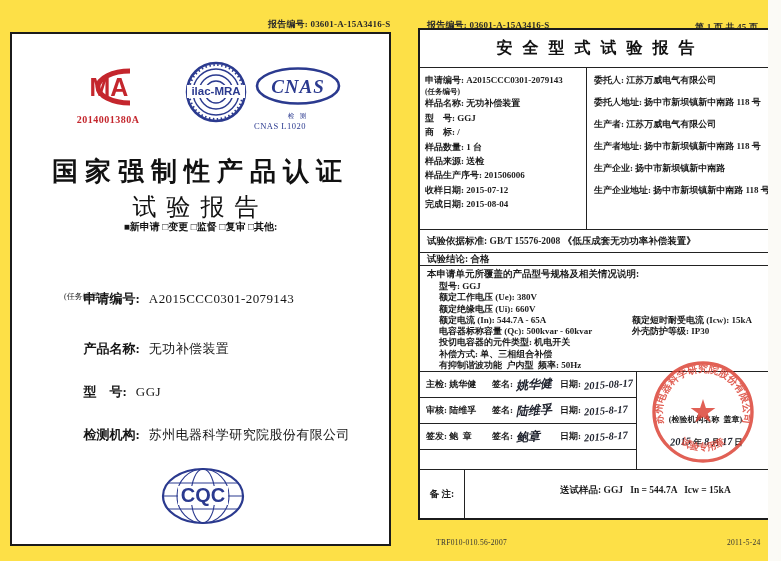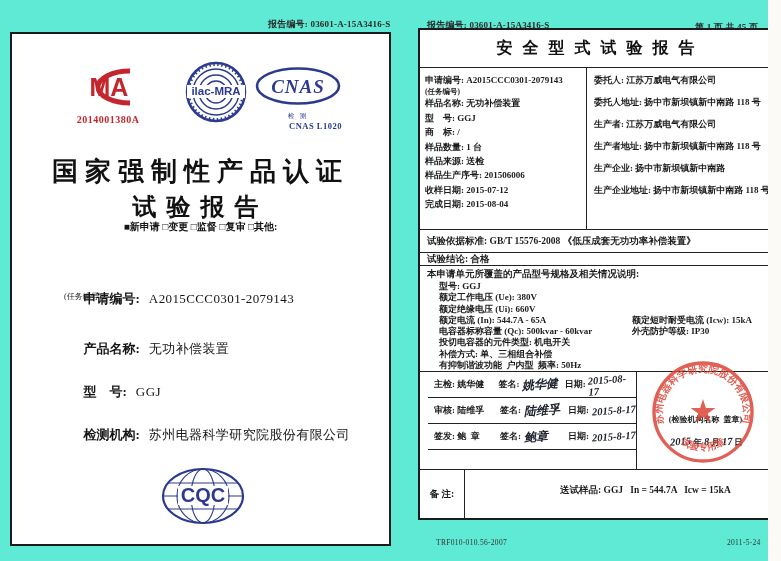--- a/index.html
+++ b/index.html
@@ -1,29 +1,29 @@
 <!DOCTYPE html>
 <html><head>
 <meta charset="utf-8">
 <style>
   * { margin:0; padding:0; box-sizing:border-box; }
   html,body { width:781px; height:561px; }
   body { background:#fbfaf6; font-family:"Liberation Serif","DejaVu Serif",serif; color:#1c1c1c; }
-  .root { position:relative; width:768px; height:561px; overflow:hidden; background:#5eead4; }
+  .root { position:relative; width:768px; height:561px; overflow:hidden; background:#fde047; }
   .abs { position:absolute; }
   .pre { white-space:pre-wrap; }
   .hdr { font-size:9px; font-weight:bold; color:#2a2a2a; letter-spacing:.2px; }
 
   
   .page-left { left:10px; top:32px; width:381px; height:514px; background:#fff; border:2px solid #1b1b1b; }
   .logo-num { color:#c4262d; font-weight:bold; font-size:10px; letter-spacing:.5px; text-align:center; }
   .cnas-sub { color:#2b3a8f; font-size:6.5px; text-align:center; letter-spacing:2px; }
-  .cnas-code { color:#2b3a8f; font-size:8.5px; font-weight:bold; text-align:right; letter-spacing:.5px; }
+  .cnas-code { color:#2b3a8f; font-size:8.5px; font-weight:normal; text-align:left; letter-spacing:.5px; }
   .title-main { width:100%; text-align:center; font-size:26px; letter-spacing:7px; font-weight:600; color:#111; }
-  .title-sub  { width:100%; text-align:center; font-size:24px; letter-spacing:10px; font-weight:700; color:#111; }
+  .title-sub  { width:100%; text-align:center; font-size:24px; letter-spacing:10px; font-weight:400; color:#111; }
   .chkline { width:100%; text-align:center; font-size:10px; font-weight:bold; color:#151515; }
   .field { font-size:13px; color:#151515; }
   .field .lbl { font-weight:600; }
   .field .val { margin-left:9px; letter-spacing:.4px; }
   .fnote { font-size:8px; color:#222; }
 
   
   .page-right { left:418px; top:28px; width:358px; height:492px; background:#fff; border:2px solid #1b1b1b; display:flex; flex-direction:column; }
   .trow { border-bottom:1.5px solid #222; position:relative; }
   .rtitle { height:38px; display:flex; align-items:center; justify-content:center; font-size:16px; font-weight:700; letter-spacing:3px; color:#111; }
@@ -33,21 +33,21 @@
   .info-line { font-size:9px; line-height:14.4px; font-weight:600; }
   .info-note { font-size:7.5px; line-height:9px; font-weight:600; }
   .infoR-line { font-size:9px; line-height:13px; font-weight:600; margin-bottom:9px; }
   .rstd { height:23px; font-size:9.5px; font-weight:600; padding:5px 0 0 7px; }
   .rcon { height:13px; font-size:9.5px; font-weight:600; padding:0 0 0 7px; line-height:12px; }
   .rcov { height:106px; padding:2px 0 0 7px; }
   .cov-h { font-size:9.5px; font-weight:700; line-height:13px; }
   .cov-line { font-size:9px; font-weight:600; line-height:11.3px; position:relative;padding-left:12px; }
   .cov-line .cov-r { position:absolute; left:205px; top:0; }
   .rsig { height:98px; display:flex; }
-  .sig-left { width:217px; border-right:1.5px solid #222;padding-left:8px; }
+  .sig-left { width:217px; border-right:1.5px solid #222; }
   .sig-row { height:26px; border-bottom:1.2px solid #222; display:flex; align-items:center; font-size:9px; font-weight:600; }
   .sig-row .role { width:72px; padding-left:6px; }
   .sig-row .slbl { width:26px; }
   .sig-row .dlbl { width:24px; }
   .hand { display:inline-block; font-style:italic; font-weight:700; color:#20242f; transform:rotate(-4deg); }
   .sig-name { width:44px; font-size:12px; margin-left:-2px; }
   .sig-date { font-size:10.5px; }
   .sig-stamp { flex:1; position:relative; }
   .stamp-print1 { position:absolute; left:0; top:42px; width:100%; text-align:center; font-size:8px; font-weight:600; color:#222; }
   .stamp-dateline { position:absolute; left:0; top:64px; width:100%; text-align:center; font-size:8.5px; font-weight:600; color:#222; }

